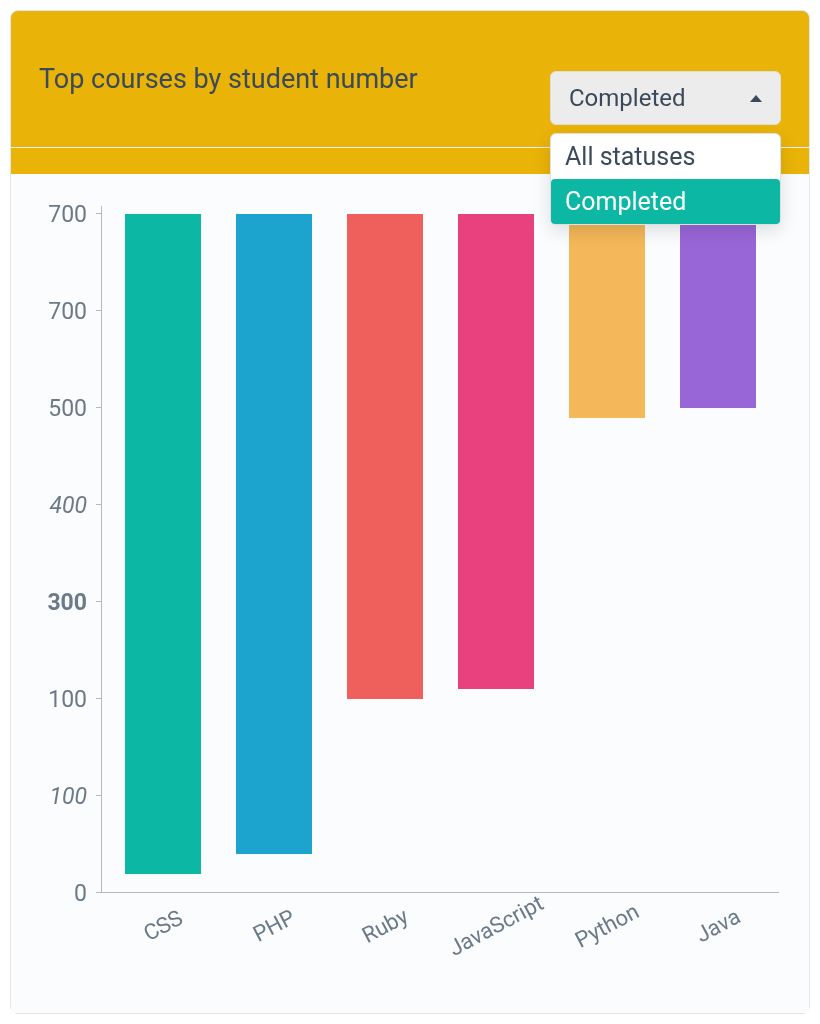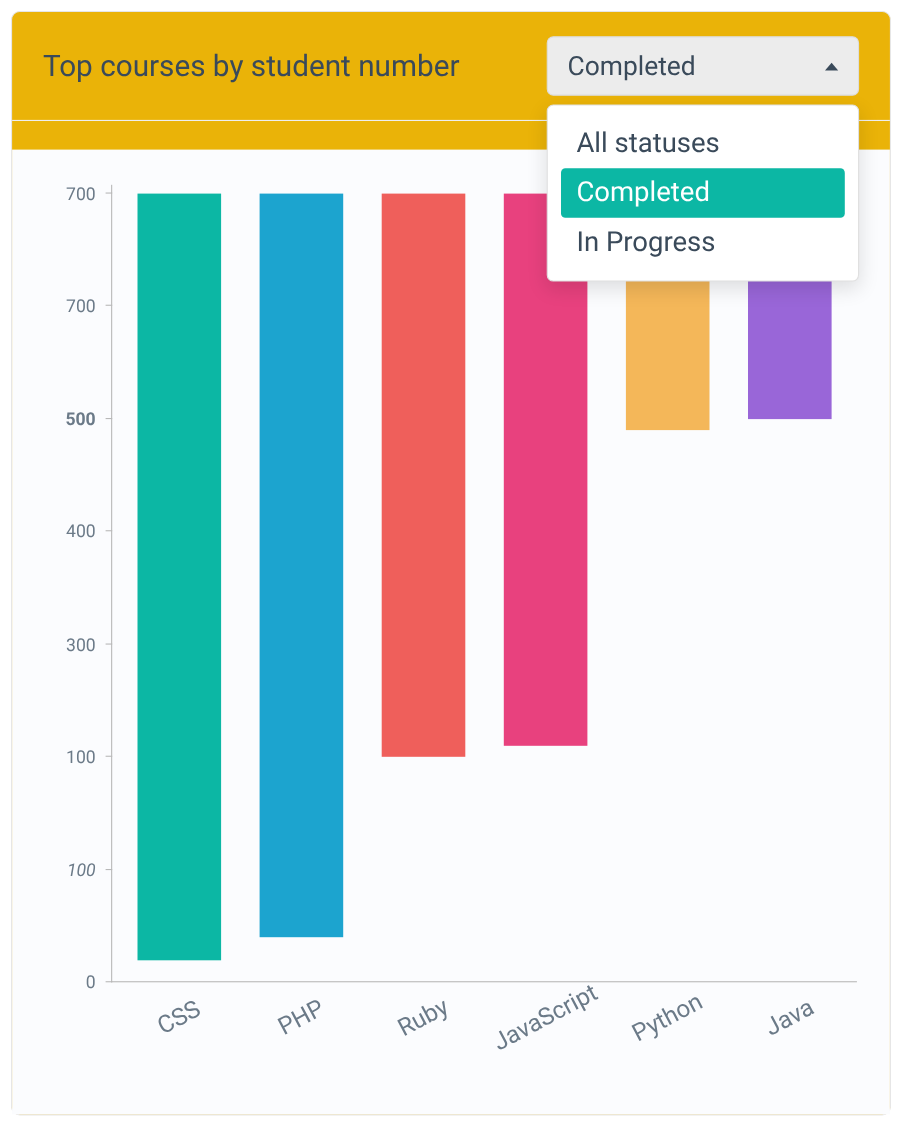--- a/index.html
+++ b/index.html
@@ -29,21 +29,22 @@
       border-bottom: 1px solid #eee;
       position: relative;
     }
     .title {
       font-size: 27px;
       color: #3a4a5a;
       font-weight: 400;
     }
     .dropdown {
       position: relative;
-      width: 284px;
+      width: 231px;
+      margin-top: 38px;
     }
     .dropdown-toggle {
       width: 100%;
       height: 54px;
       background: #ececec;
       border: 1px solid #ddd;
       border-radius: 6px;
       font-size: 24px;
       color: #3a4a5a;
       display: flex;
@@ -60,21 +61,21 @@
     }
     .dropdown-menu {
       position: absolute;
       top: 62px;
       left: 0;
       width: 100%;
       background: #fff;
       border: 1px solid #e0e0e0;
       border-radius: 6px;
       box-shadow: 0 6px 18px rgba(0,0,0,0.12);
-      padding: 12px;
+      padding: 0;
       z-index: 10;
     }
     .dropdown-item {
       padding: 8px 14px;
       font-size: 25px;
       color: #3a4a5a;
       border-radius: 4px;
       cursor: pointer;
     }
     .dropdown-item.active {
@@ -96,21 +97,21 @@
       position: absolute;
       left: 0;
       top: 0;
       bottom: 0;
       width: 60px;
     }
     .y-tick {
       position: absolute;
       right: 14px;
       transform: translateY(50%);
-      font-size: 16px;
+      font-size: 23px;
       color: #6b7a88;
     }
     .axis-line {
       position: absolute;
       background: #b8b8b8;
     }
     .axis-y-line {
       left: 60px;
       top: -8px;
       bottom: 0;
@@ -170,36 +171,35 @@
   <div class="header">
     <div class="title">Top courses by student number</div>
     <div class="dropdown">
       <div class="dropdown-toggle">
         <span>Completed</span>
         <span class="caret"></span>
       </div>
       <div class="dropdown-menu">
         <div class="dropdown-item">All statuses</div>
         <div class="dropdown-item active">Completed</div>
-        <div class="dropdown-item">In Progress</div>
       </div>
     </div>
   </div>
 
   <div class="chart-area">
     <div class="plot">
       <div class="axis-line axis-y-line"></div>
       <div class="axis-line axis-x-line"></div>
       <div class="y-axis" id="y-axis">
           <div class="y-tick" style="bottom: 0%;">0</div>
           <div class="y-tick" style="bottom: 14.2857%; font-style: italic;">100</div>
           <div class="y-tick" style="bottom: 28.5714%;">100</div>
-          <div class="y-tick" style="bottom: 42.8571%;">300</div>
-          <div class="y-tick" style="bottom: 57.1429%;">400</div>
-          <div class="y-tick" style="bottom: 71.4286%; font-weight: bold;">500</div>
+          <div class="y-tick" style="bottom: 42.8571%; font-weight: bold;">300</div>
+          <div class="y-tick" style="bottom: 57.1429%; font-style: italic;">400</div>
+          <div class="y-tick" style="bottom: 71.4286%;">500</div>
           <div class="y-tick" style="bottom: 85.7143%;">700</div>
           <div class="y-tick" style="bottom: 100%;">700</div>
         </div>
       <div class="bars" id="bars">
           <div class="bar-slot">
             <div class="bar" style="height: 97.1429%; background: rgb(12, 183, 164);"></div>
             <div class="x-label">CSS</div>
           </div>
           <div class="bar-slot">
             <div class="bar" style="height: 94.2857%; background: rgb(28, 164, 207);"></div>

